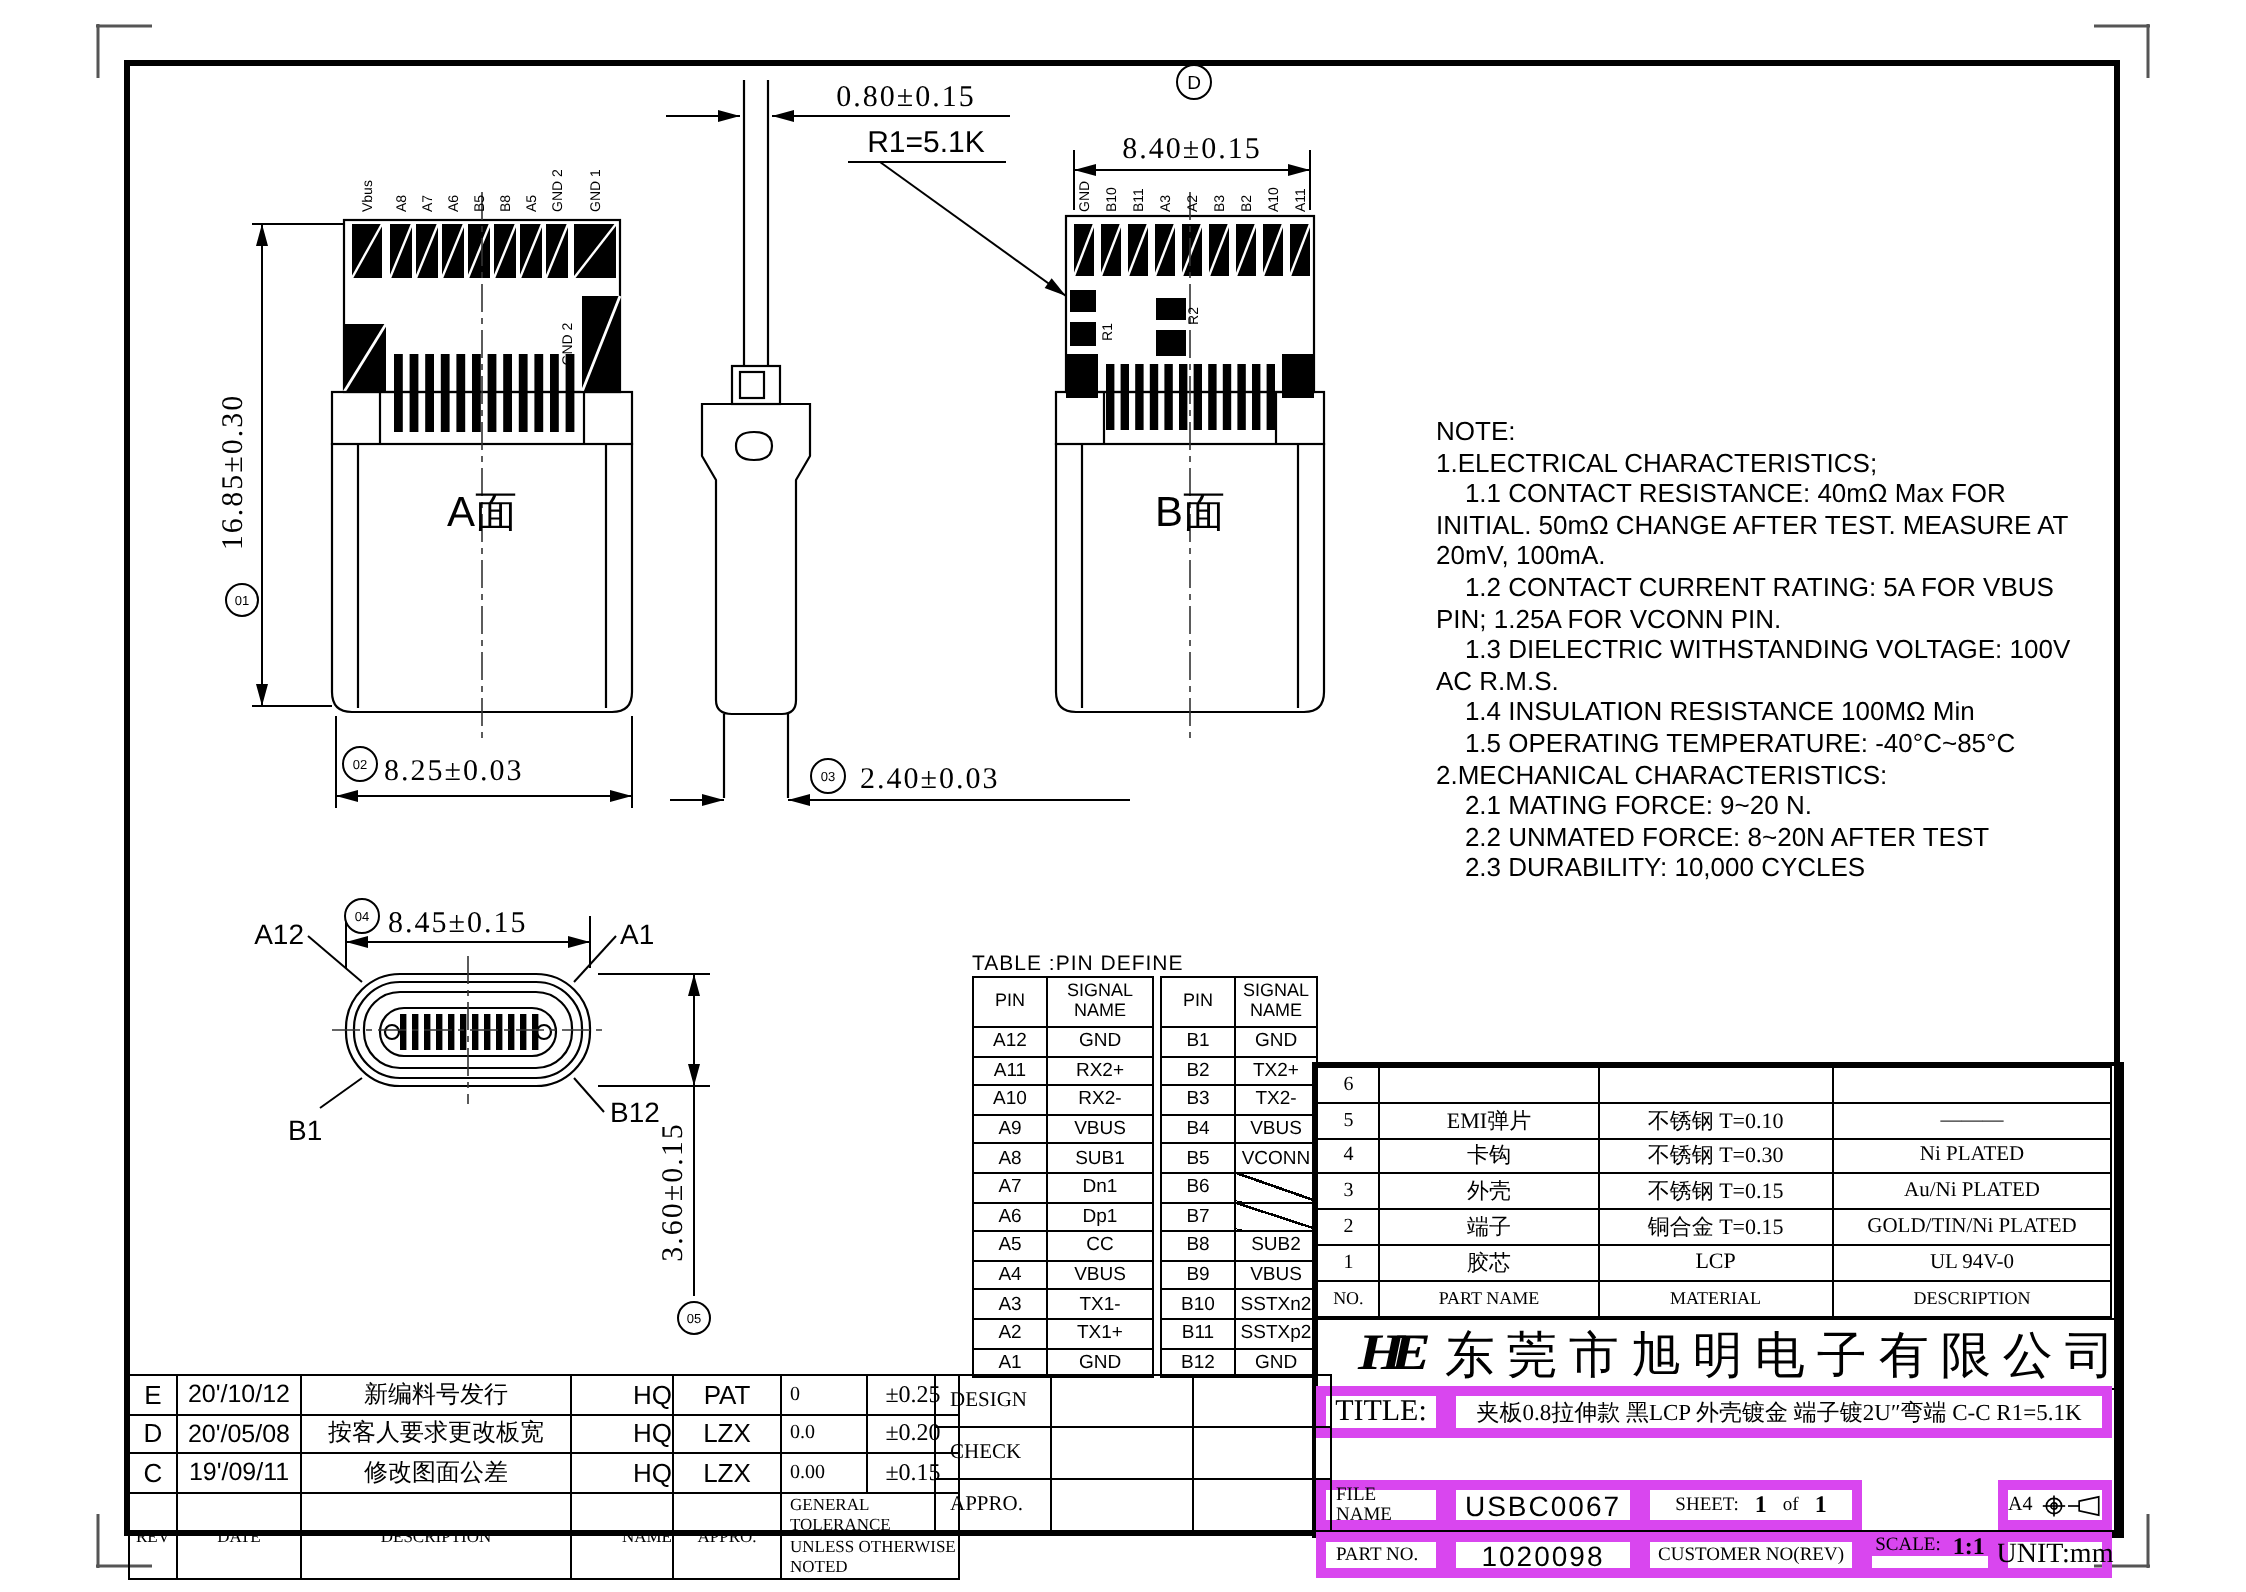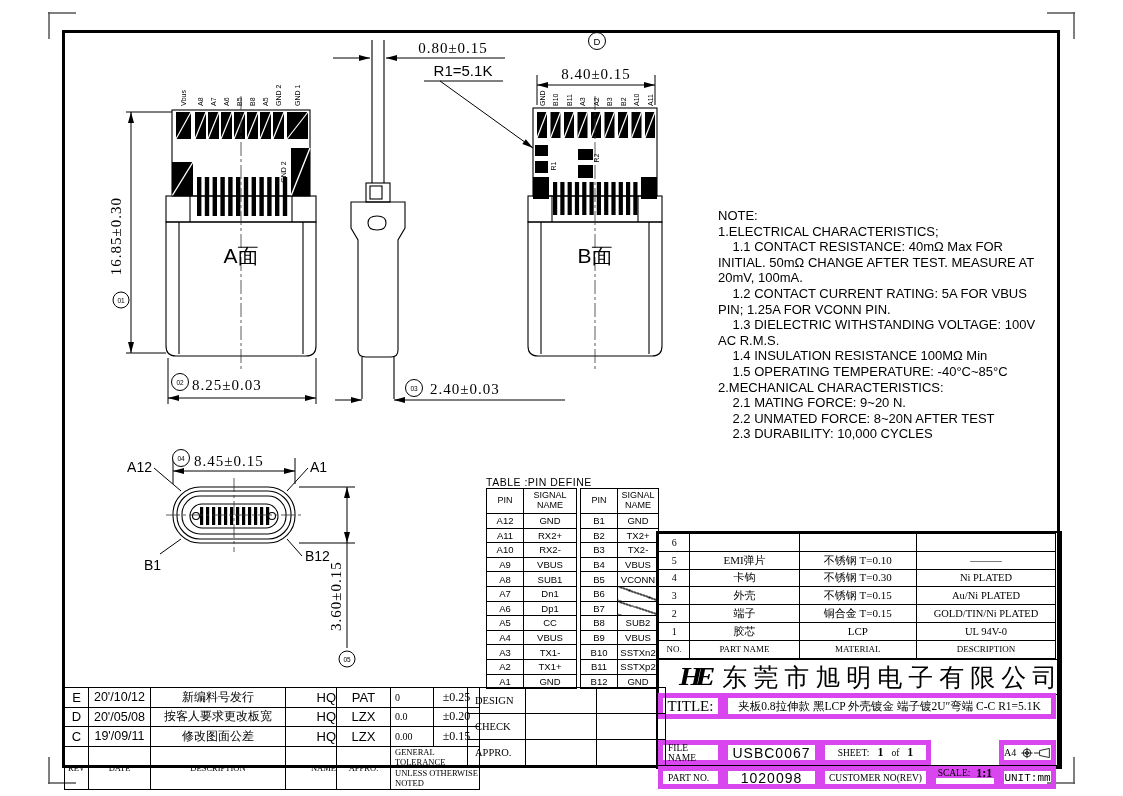--- a/index.html
+++ b/index.html
@@ -47,21 +47,21 @@
   .tb-cell{border:5px solid #d946ef;display:flex;align-items:center;justify-content:center;box-sizing:border-box;}
   .row-title{top:160px;height:26px;}
   .row-part{top:185px;height:23px;margin-top:48px;}
   .row-file{top:207px;height:25px;}
   .c-label{width:65px;font-size:9.5px;font-family:"Liberation Serif",serif;justify-content:flex-start;padding-left:5px;}
   .c-title-label{width:65px;font-size:15px;font-family:"Liberation Serif",serif;}
   .c-title-val{width:333px;font-size:11.5px;font-family:"Liberation Serif",serif;white-space:nowrap;}
   .c-val{width:97px;font-size:14px;letter-spacing:1px;}
   .c-cust{width:111px;font-size:9.5px;font-family:"Liberation Serif",serif;}
   .c-empty{width:68px;}
-  .c-unit{width:57px;font-size:11px;font-family:Liberation Mono, monospace;}
+  .c-unit{width:57px;font-size:14px;font-family:Liberation Serif, serif;}
   .c-sheet{width:111px;font-size:9.5px;font-family:"Liberation Serif",serif;gap:8px;}
   .c-sheet b{font-size:12px;}
   .c-scale{width:68px;font-size:9.5px;font-family:"Liberation Serif",serif;gap:6px;margin-top:28px;}
   .c-scale b{font-size:12px;}
   .c-a4{width:57px;font-size:10px;font-family:"Liberation Serif",serif;gap:4px;}
 
   
   .rev{left:64px;top:687px;}
   .rev td{height:18.5px;font-size:12px;}
   .rev td:nth-child(1){width:23px;font-size:13px;}

